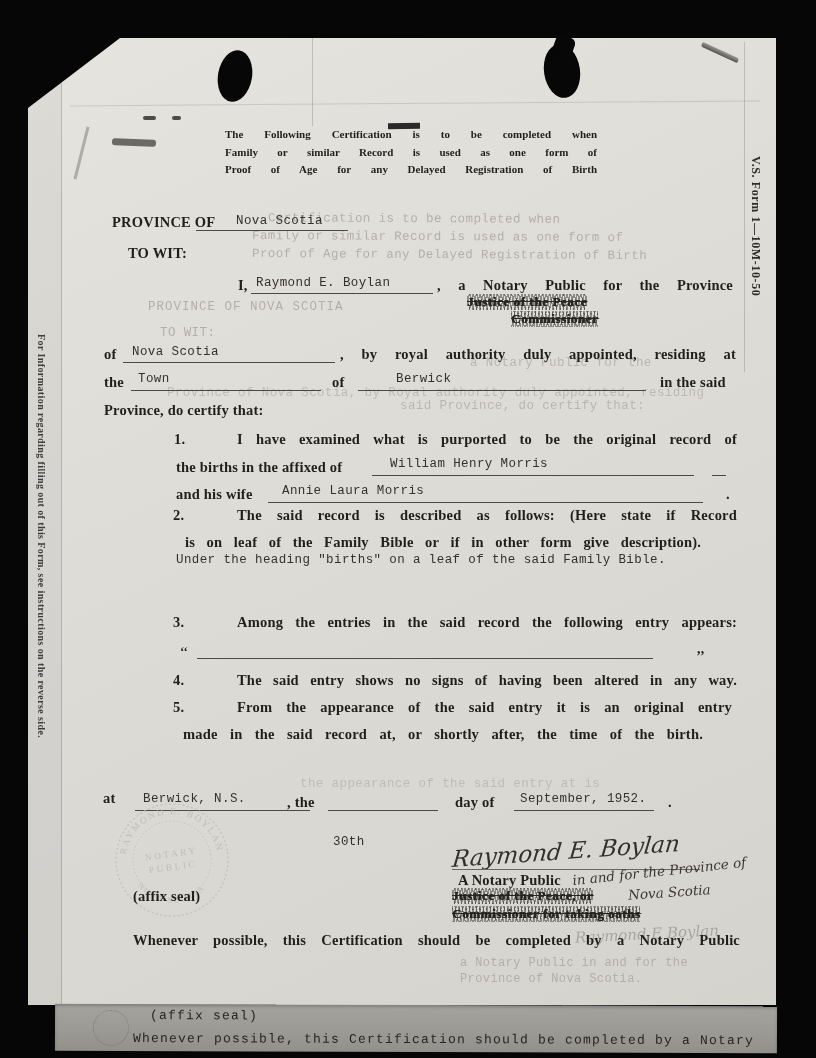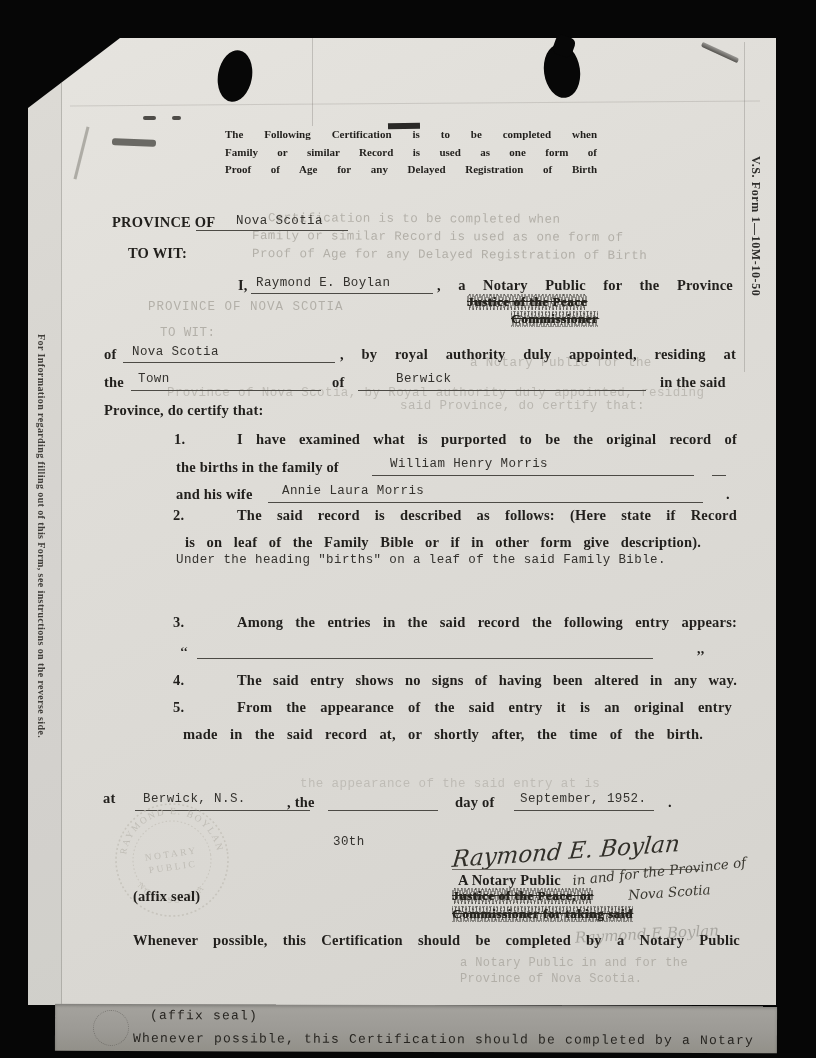--- a/index.html
+++ b/index.html
@@ -99,21 +99,21 @@
     <div class="typed" style="left:138px;top:372px;">Town</div>
     <div class="rule" style="left:131px;top:390px;width:190px;"></div>
     <div class="printed" style="left:332px;top:374px;">of</div>
     <div class="rule" style="left:358px;top:390px;width:288px;"></div>
     <div class="typed" style="left:396px;top:372px;">Berwick</div>
     <div class="printed" style="left:660px;top:374px;font-family:Liberation Serif, serif;">in the said</div>
     <div class="printed" style="left:104px;top:402px;">Province, do certify that:</div>
 
     <div class="printed" style="left:174px;top:431px;">1.</div>
     <div class="printed just" style="left:237px;top:431px;width:500px;">I have examined what is purported to be the original record of</div>
-    <div class="printed" style="left:176px;top:459px;">the births in the family of</div>
+    <div class="printed" style="left:176px;top:459px;">the births in the affixed of</div>
     <div class="typed" style="left:390px;top:457px;">William Henry Morris</div>
     <div class="rule" style="left:372px;top:475px;width:322px;"></div>
     <div class="rule" style="left:712px;top:475px;width:14px;"></div>
     <div class="printed" style="left:176px;top:486px;">and his wife</div>
     <div class="typed" style="left:282px;top:484px;">Annie Laura Morris</div>
     <div class="rule" style="left:268px;top:502px;width:435px;"></div>
     <div class="printed" style="left:726px;top:486px;">.</div>
 
     <div class="printed" style="left:173px;top:507px;">2.</div>
     <div class="printed just" style="left:237px;top:507px;width:500px;">The said record is described as follows:  (Here state if Record</div>
@@ -159,21 +159,21 @@
       <text x="60" y="57" text-anchor="middle" font-family="Liberation Serif, serif" font-size="9.5" fill="#b9b6ae" letter-spacing="2.5">NOTARY</text>
       <text x="60" y="70" text-anchor="middle" font-family="Liberation Serif, serif" font-size="9.5" fill="#b9b6ae" letter-spacing="2.5">PUBLIC</text>
     </svg>
 
     <div class="hand" style="left:452px;top:838px;font-size:23px;transform:rotate(-4deg) skewX(-10deg);color:#32302a;">Raymond E. Boylan</div>
     <div class="rule" style="left:452px;top:869px;width:248px;background:#6b6862;"></div>
     <div class="printed" style="left:458px;top:872px;">A Notary Public</div>
     <div class="hand" style="left:572px;top:863px;font-size:13.5px;transform:rotate(-6deg);">in and for the Province of</div>
     <div class="hand" style="left:628px;top:884px;font-size:13.5px;transform:rotate(-4deg);">Nova Scotia</div>
     <div class="struckx" style="left:452px;top:888px;">Justice of the Peace, or</div>
-    <div class="struckx" style="left:452px;top:906px;">Commissioner for taking said</div>
+    <div class="struckx" style="left:452px;top:906px;">Commissioner for taking oaths</div>
     <div class="printed" style="left:133px;top:888px;">(affix seal)</div>
     <div class="printed just" style="left:133px;top:932px;width:607px;">Whenever possible, this Certification should be completed by a Notary Public</div>
 
     <div class="hole" style="left:218px;top:50px;width:34px;height:52px;transform:rotate(10deg);"></div>
     <div class="hole" style="left:544px;top:44px;width:36px;height:54px;transform:rotate(-8deg);"></div>
     <div class="abs" style="left:554px;top:36px;width:20px;height:20px;background:#070707;border-radius:30%;transform:rotate(20deg);"></div>
     <div class="abs" style="left:700px;top:50px;width:40px;height:5px;background:linear-gradient(180deg,#9a9894,#55534f);border-radius:2px;transform:rotate(25deg);"></div>
     <div class="abs" style="left:80px;top:126px;width:3px;height:54px;background:rgba(120,117,110,0.5);transform:rotate(14deg);"></div>
     <div class="abs" style="left:112px;top:139px;width:44px;height:7px;background:#55534f;border-radius:3px;transform:rotate(2deg);opacity:.85;"></div>
     <div class="abs" style="left:143px;top:116px;width:13px;height:4px;background:#4e4c48;border-radius:2px;"></div>

